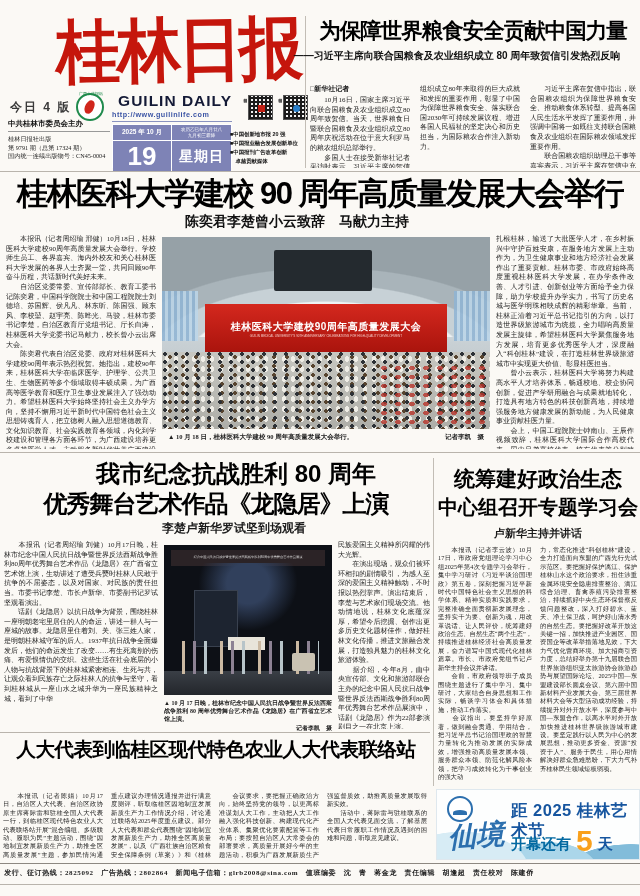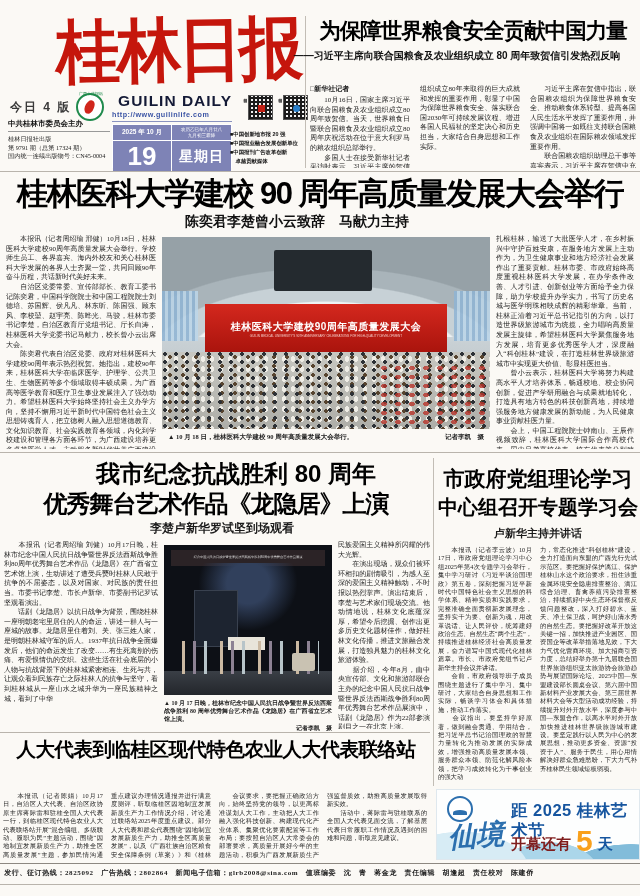--- a/index.html
+++ b/index.html
@@ -88,21 +88,21 @@
     background-size:11px 8px, 13px 9px, 9px 10px, 100% 100%; }
   .conf-redchairs { position:absolute; right:0; bottom:0; width:34%; height:34%; opacity:.8;
     background-image:radial-gradient(ellipse 3px 2.4px at 6px 4px, #b8352c 99%, transparent);
     background-size:14px 9px; }
   .lead-caption { left:162px; top:432px; width:328px; display:flex; justify-content:space-between;
     font:bold 6.5px/9px "Liberation Serif", serif; color:#222; padding:0 6px; }
 
   
   .drama-h1 { left:0; top:459px; width:472px; text-align:center; font:bold 24px/29px "Liberation Sans", sans-serif; color:#000; }
   .drama-h2 { left:0; top:489px; width:432px; text-align:center; font:bold 24px/29px "Liberation Sans", sans-serif; color:#000; letter-spacing:-1px; }
-  .drama-sub { left:0; top:521px; width:432px; text-align:center; font:bold 12px/15px "Liberation Serif", serif;padding-left:12px; }
+  .drama-sub { left:12px; top:521px; width:432px; text-align:center; font:bold 12px/15px "Liberation Serif", serif;padding-left:12px; }
   .drama-col1 { left:4px; top:541px; width:154px; height:188px; }
   .drama-col2 { left:338px; top:541px; width:92px; height:188px; }
   .photo-theater { left:164px; top:545px; width:168px; height:150px; background:#0d1016; overflow:hidden; }
   .th-banner { position:absolute; left:4%; top:3%; width:92%; height:11%; background:#2b2326;
     color:#ddd; font:3.2px/1.1 "Liberation Sans", sans-serif; text-align:center; display:flex; align-items:center; justify-content:center; }
   .th-glow { position:absolute; left:20%; top:12%; width:60%; height:45%;
     background:radial-gradient(ellipse at 50% 30%, #31405c 0 30%, transparent 70%); }
   .th-set { position:absolute; left:18%; top:30%; width:26%; height:38%; background:#1d2430; border:1px solid #39414f; }
   .th-stage { position:absolute; left:0; bottom:0; width:100%; height:16%; background:linear-gradient(180deg,#3a3f46,#23262b); }
   .th-actors { position:absolute; left:8%; bottom:14%; width:84%; height:22%;
@@ -132,21 +132,21 @@
   .ad-mountains { position:absolute; left:0; bottom:0; width:100%; height:100%;
     background:
       radial-gradient(55% 90% at 12% 115%, #d7ecf5 0 60%, transparent 61%),
       radial-gradient(45% 80% at 55% 120%, #abd6ea 0 55%, transparent 56%),
       radial-gradient(60% 75% at 96% 118%, #82bcda 0 52%, transparent 53%); }
   .ad-logo-circle { position:absolute; left:10px; top:6px; width:26px; height:26px; border:2.5px solid #2c6fae; border-radius:50%; background:#fff; }
   .ad-logo-wave { position:absolute; left:4px; top:12px; width:14px; height:5px; background:#2c6fae; border-radius:50% 50% 0 0; }
   .ad-brand { position:absolute; left:4px; top:28px; width:70px; font:bold italic 28px/36px "Liberation Serif", serif; color:#2c6fae; transform:rotate(-4deg); text-align:center; }
   .ad-line1 { position:absolute; left:74px; top:10px; width:126px; font:bold 16.5px/20px "Liberation Sans", sans-serif; color:#16559f; letter-spacing:0.5px; }
   .ad-line2 { position:absolute; left:74px; top:36px; display:flex; align-items:flex-end; gap:5px; }
-  .ad-line2-txt { font:bold 15px/24px "Liberation Sans", sans-serif; color:#7f1d1d; }
+  .ad-line2-txt { font:bold 15px/24px "Liberation Sans", sans-serif; color:#0369a1; }
   .ad-days { font:bold 30px/30px "Liberation Sans", sans-serif; color:#f9a01b; }
   .ad-unit { font:bold 15px/24px "Liberation Sans", sans-serif; color:#16559f; }
 
   
   .footer-text { left:0; top:868px; width:538px; text-align:center;
     font:bold 7px/10px "Liberation Serif", serif; color:#222; letter-spacing:0.6px; }
 </style>
 </head>
 <body>
 
@@ -183,21 +183,21 @@
 ■中国报业融合发展创新单位
 ■中国报刊广告改革创新
 　卓越贡献媒体</div>
   <div class="rule-v" style="left:305px; top:16px; height:152px;"></div>
 
   <div class="abs ts-headline">为保障世界粮食安全贡献中国力量</div>
   <div class="abs ts-subhead">——习近平主席向联合国粮食及农业组织成立 80 周年致贺信引发热烈反响</div>
   <div class="abs ts-byline">□新华社记者</div>
   <div class="abs body-text ts-col1">　　10月16日，国家主席习近平向联合国粮食及农业组织成立80周年致贺信。当天，世界粮食日暨联合国粮食及农业组织成立80周年庆祝活动在位于意大利罗马的粮农组织总部举行。
 　　多国人士在接受新华社记者采访时表示，习近平主席的贺信高度评价粮农</div>
-  <div class="abs body-text ts-col2">组织成立80年来取得的巨大成就和发挥的重要作用，彰显了中国为保障世界粮食安全、落实联合国2030年可持续发展议程、增进各国人民福祉的坚定决心和历史担当，大家结合自身思想和工作实际。</div>
+  <div class="abs body-text ts-col2">组织成立80年来取得的巨大成就和发挥的重要作用，彰显了中国为保障世界粮食安全、落实联合国2030年可持续发展议程、增进各国人民福祉的坚定决心和历史担当，为国际粮农合作注入新动力。</div>
   <div class="abs body-text ts-col3">　　习近平主席在贺信中指出，联合国粮农组织为保障世界粮食安全、推动粮食体系转型、提高各国人民生活水平发挥了重要作用，并强调中国将一如既往支持联合国粮食及农业组织在国际粮农领域发挥重要作用。
 　　联合国粮农组织助理总干事等嘉宾表示，习近平主席在贺信中充分肯定粮农组织在粮食安全、乡村发展、粮食体系转型和改善民生方面发挥的重要作用，“这是对我们国际合作的充分肯定，也为下一步双方合作指明了方向”。（下转第四版）</div>
 
   <div class="rule-h" style="left:0; top:171px; width:640px;"></div>
 
   <div class="abs lead-headline">桂林医科大学建校 90 周年高质量发展大会举行</div>
   <div class="abs lead-subhead">陈奕君李楚曾小云致辞　马献力主持</div>
   <div class="abs body-text lead-colL">　　本报讯（记者周绍瑜 邢健）10月18日，桂林医科大学建校90周年高质量发展大会举行。学校师生员工、各界嘉宾、海内外校友和关心桂林医科大学发展的各界人士齐聚一堂，共同回顾90年奋斗历程，共话新时代美好未来。
 　　自治区党委常委、宣传部部长、教育工委书记陈奕君，中国科学院院士和中国工程院院士刘德培、苏国辉、侯凡凡、林东昕、陈国强、顾东风、李校堃、赵宇亮、陈晔光、马骏，桂林市委书记李楚，自治区教育厅党组书记、厅长白涛，桂林医科大学党委书记马献力，校长曾小云出席大会。
 　　陈奕君代表自治区党委、政府对桂林医科大学建校90周年表示热烈祝贺。她指出，建校90年来，桂林医科大学在临床医学、护理学、公共卫生、生物医药等多个领域取得丰硕成果，为广西高等医学教育和医疗卫生事业发展注入了强劲动力。希望桂林医科大学始终坚持社会主义办学方向，坚持不懈用习近平新时代中国特色社会主义思想铸魂育人，把立德树人融入思想道德教育、文化知识教育、社会实践教育各领域，内化到学校建设和管理各方面各环节，为广西建设培养更多卓越医学人才，主动服务新时代壮美广西建设大局，着力在“人工智能＋医学＋大健康”新兴赛道实现突破，在服务全区高质量发展大局中展现更大作为。
@@ -244,21 +244,21 @@
     <span>▲ 10 月 17 日晚，桂林市纪念中国人民抗日战争暨世界反法西斯战争胜利 80 周年优秀舞台艺术作品《龙隐居》在广西省立艺术馆上演。</span>
     <div class="drama-credit">记者李凯　摄</div>
   </div>
   <div class="abs body-text drama-col2">民族爱国主义精神所闪耀的伟大光辉。
 　　在演出现场，观众们被环环相扣的剧情吸引，为感人至深的爱国主义精神触动，不时报以热烈掌声。演出结束后，李楚与艺术家们现场交流。他动情地说，桂林文化底蕴深厚，希望今后挖掘、创作出更多历史文化题材佳作，做好桂林文化传播，推进文旅融合发展，打造独具魅力的桂林文化旅游体验。
 　　据介绍，今年8月，由中央宣传部、文化和旅游部联合主办的纪念中国人民抗日战争暨世界反法西斯战争胜利80周年优秀舞台艺术作品展演中，话剧《龙隐居》作为22部参演剧目之一在北京上演。
 　　市领导赵奇玲、蒋育亮、陈国富、周卉、杨忝莎、孙环志、产全喜、吴耀华与党员干部群众一同观看演出。</div>
 
   <div class="rule-v" style="left:433px; top:458px; height:328px;"></div>
 
-  <div class="abs gov-h1">市政府党组理论学习</div>
+  <div class="abs gov-h1">统筹建好政治生态</div>
   <div class="abs gov-h2">中心组召开专题学习会</div>
   <div class="abs gov-sub">卢新华主持并讲话</div>
   <div class="abs body-text small-body gov-col1">　　本报讯（记者李云波）10月17日，市政府党组理论学习中心组2025年第4次专题学习会举行，集中学习研讨《习近平谈治国理政》第五卷，深刻把握习近平新时代中国特色社会主义思想的科学体系、精神实质和实践要求，完整准确全面贯彻新发展理念，坚持实干为要、创新为魂，用改革说话、让人民评价，统筹建好政治生态、自然生态“两个生态”，持续推进桂林经济社会高质量发展，奋力谱写中国式现代化桂林篇章。市长、市政府党组书记卢新华主持会议并讲话。
 　　会前，市政府领导班子成员围绕主题进行了集中学习、集中研讨，大家结合自身思想和工作实际，畅谈学习体会和具体措施，推动工作落实。
 　　会议指出，要坚持学好原著，做到融会贯通、学用结合，把习近平总书记治国理政的智慧力量转化为推动发展的实际成效，增强推动高质量发展本领、服务群众本领、防范化解风险本领，把学习成效转化为干事创业的强大动</div>
   <div class="abs body-text small-body gov-col2">力，常态化推进“科创桂林”建设，全力打造面向东盟的广西先行先试示范区。要把握好保护漓江、保护桂林山水这个政治要求，扭住涉重金属环境安全隐患排查整治、漓江综合治理、畜禽养殖污染排查整治，持续抓好中央生态环保督察反馈问题整改，深入打好碧水、蓝天、净土保卫战，呵护好山清水秀的自然生态。要把握好改革开放这关键一招，加快推进产业园区、国资国企等改革举措落地见效，下大力气优化营商环境、加大招商引资力度，总结好举办第十九届联合国世界旅游组织亚太旅游协会旅游趋势与展望国际论坛、2025中国—东盟建设部长圆桌会议、第六届中国新材料产业发展大会、第三届世界材料大会等大型活动成功经验，持续提升对外开放水平，深度参与中国—东盟合作，以高水平对外开放加快推进桂林世界级旅游城市建设。要坚定践行以人民为中心的发展思想，推动更多资金、资源“投资于人”、服务于民生，用心用情解决好群众急难愁盼，下大力气补齐桂林民生领域短板弱项。</div>
 
   <div class="rule-h" style="left:0; top:732px; width:430px;"></div>
 
   <div class="abs npc-h1">人大代表到临桂区现代特色农业人大代表联络站</div>

